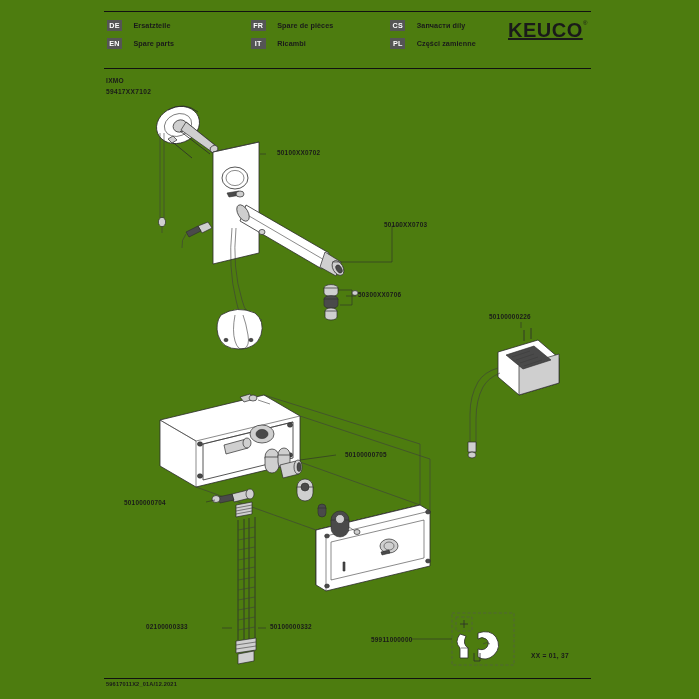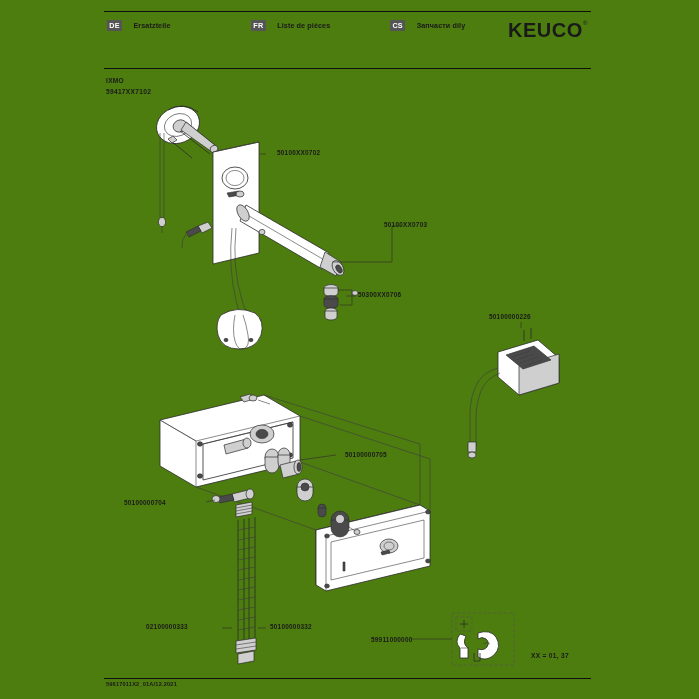--- a/index.html
+++ b/index.html
@@ -67,20 +67,21 @@
 
   
   #brand {
     position: absolute;
     top: 19px;
     left: 508px;
     font-size: 20px;
     font-weight: bold;
     letter-spacing: 0.5px;
     color: #1a1a1a;
+    text-decoration: underline;
   }
   #brand-sup {
     position: absolute;
     top: 20px;
     left: 583px;
     font-size: 6px;
     color: #1a1a1a;
   }
 
   
@@ -166,25 +167,39 @@
 
   <table class="lang-table">
     <tbody>
         <tr>
       <td class="lang-cell col-a">
         <span class="lang-code">DE</span>
         <span class="lang-word">Ersatzteile</span>
       </td>
       <td class="lang-cell col-b">
         <span class="lang-code">FR</span>
-        <span class="lang-word">Liste de pièces</span>
+        <span class="lang-word">Spare de pièces</span>
       </td>
       <td class="lang-cell col-c">
         <span class="lang-code">CS</span>
         <span class="lang-word">Запчасти díly</span>
+      </td>
+    </tr>
+    <tr>
+      <td class="lang-cell col-a">
+        <span class="lang-code">EN</span>
+        <span class="lang-word">Spare parts</span>
+      </td>
+      <td class="lang-cell col-b">
+        <span class="lang-code">IT</span>
+        <span class="lang-word">Ricambi</span>
+      </td>
+      <td class="lang-cell col-c">
+        <span class="lang-code">PL</span>
+        <span class="lang-word">Części zamienne</span>
       </td>
     </tr>
   </tbody>
     </table>
 
   <div id="brand">KEUCO</div>
   <div id="brand-sup">®</div>
 
   <div id="series-name">IXMO</div>
   <div id="model-no">59417XX7102</div>

